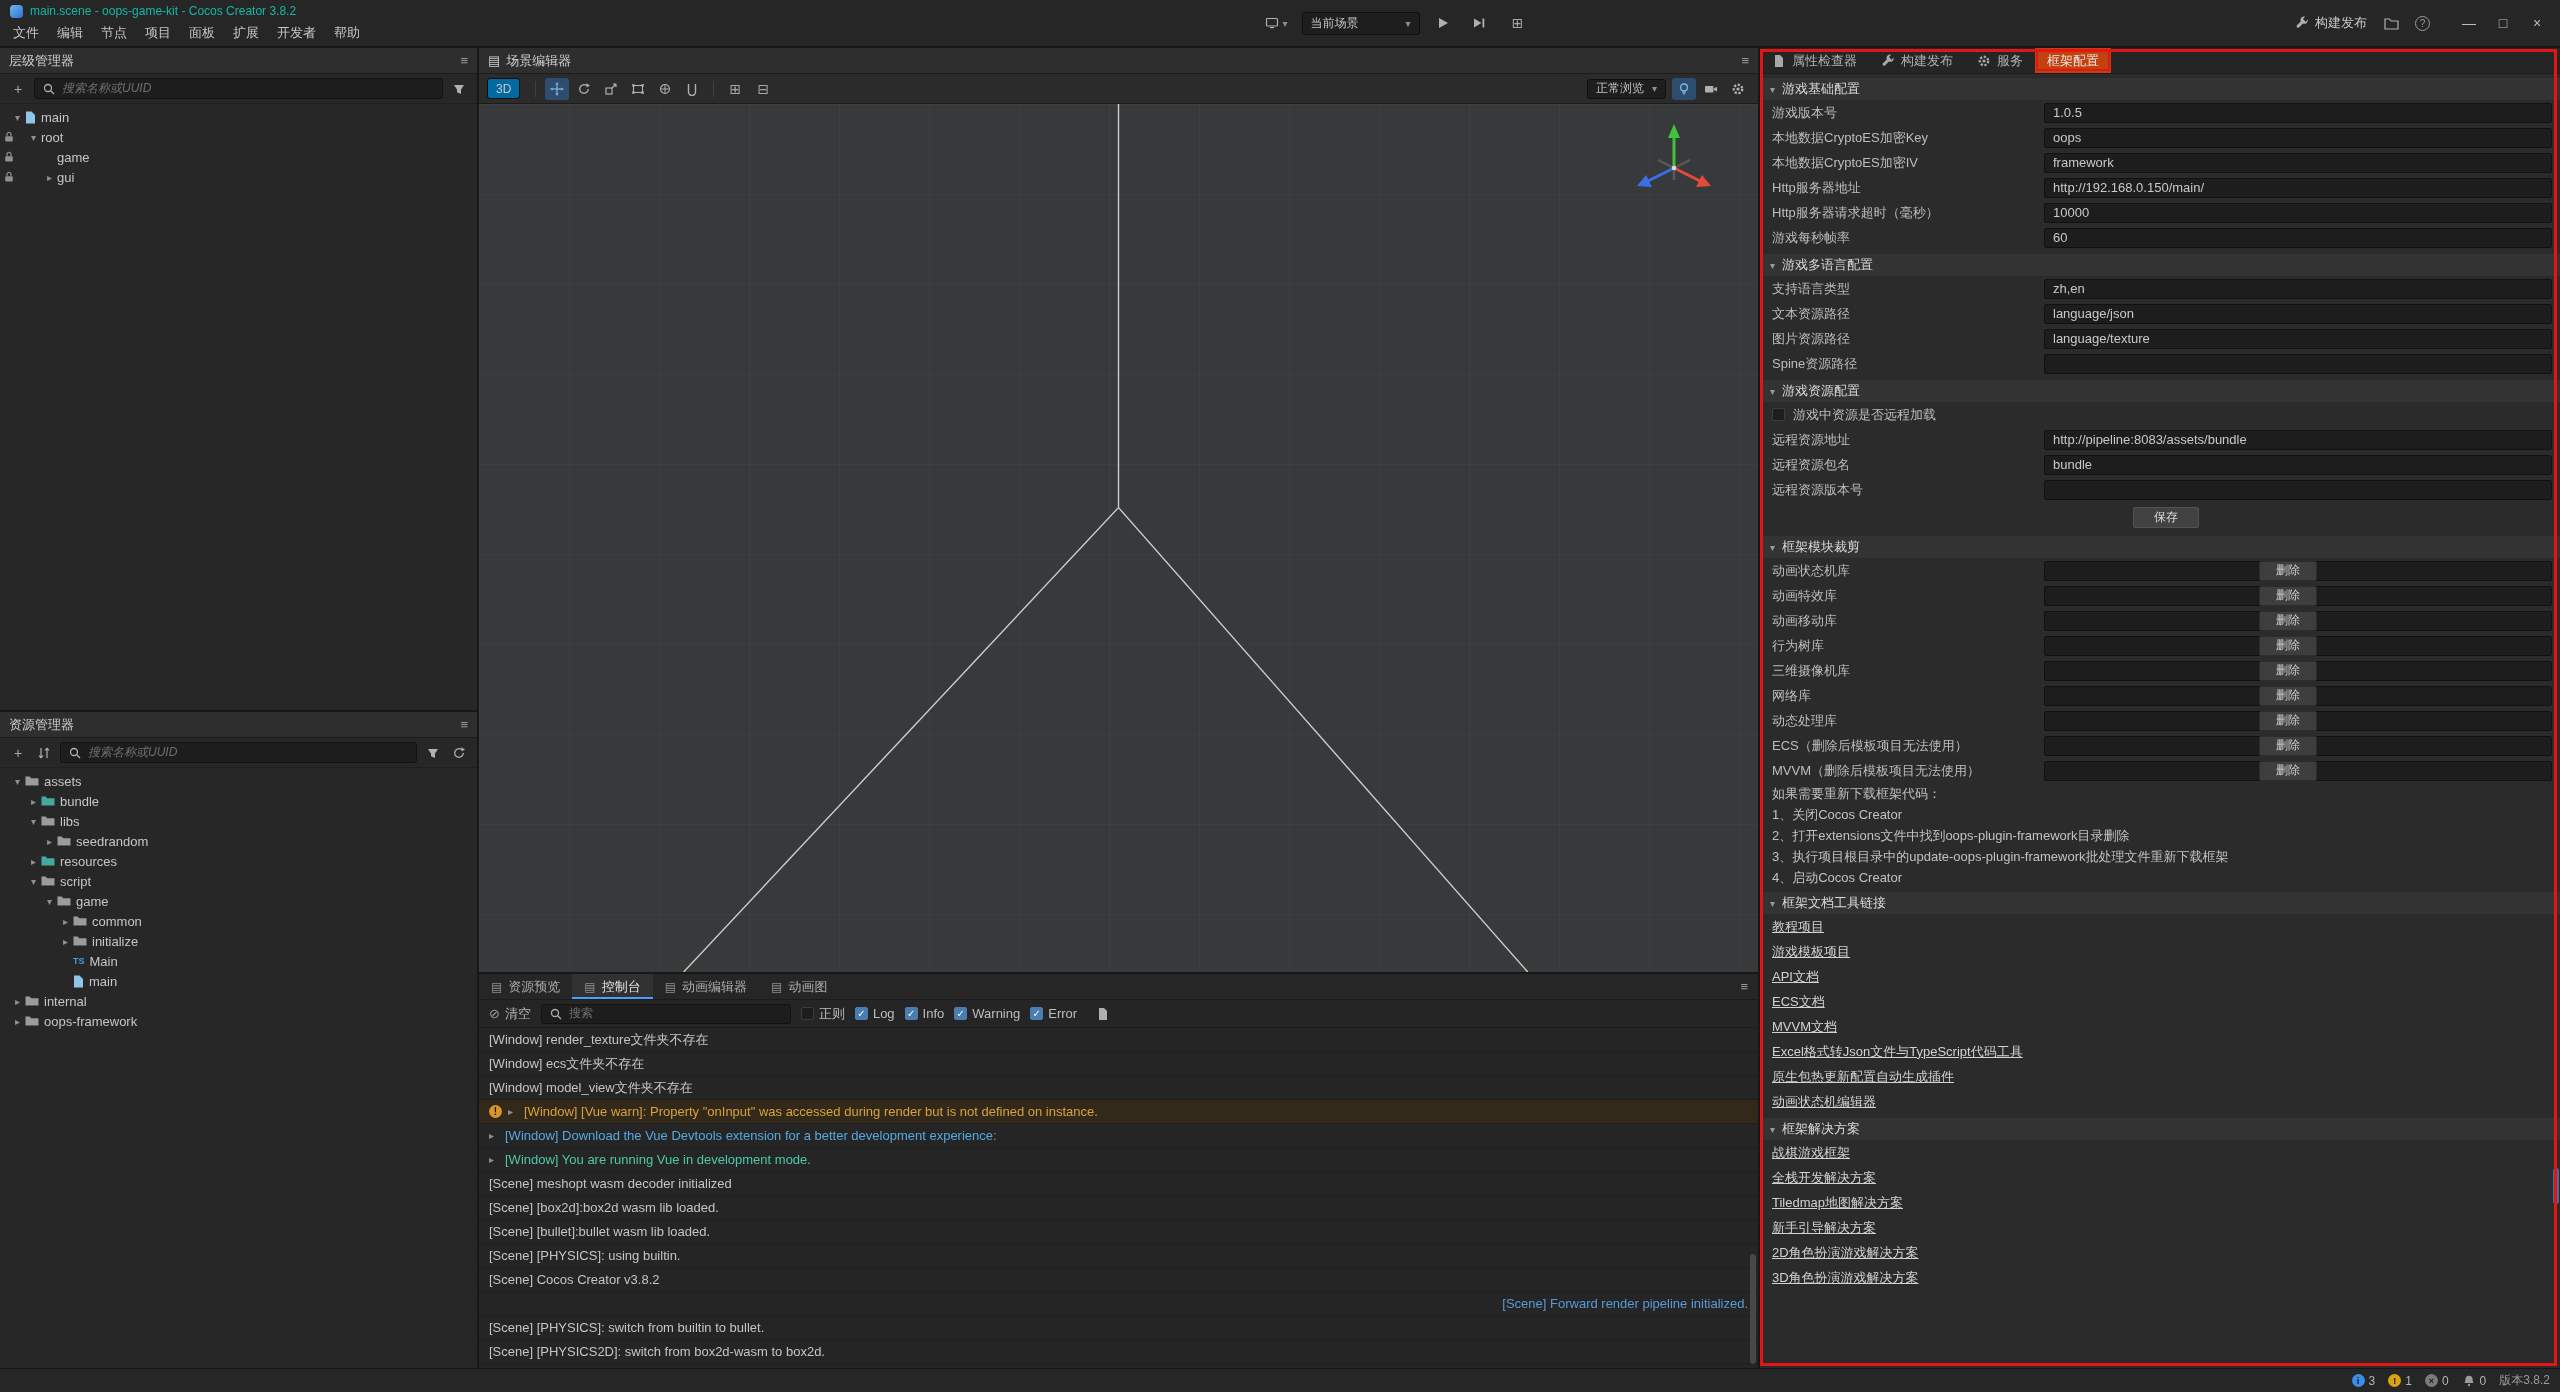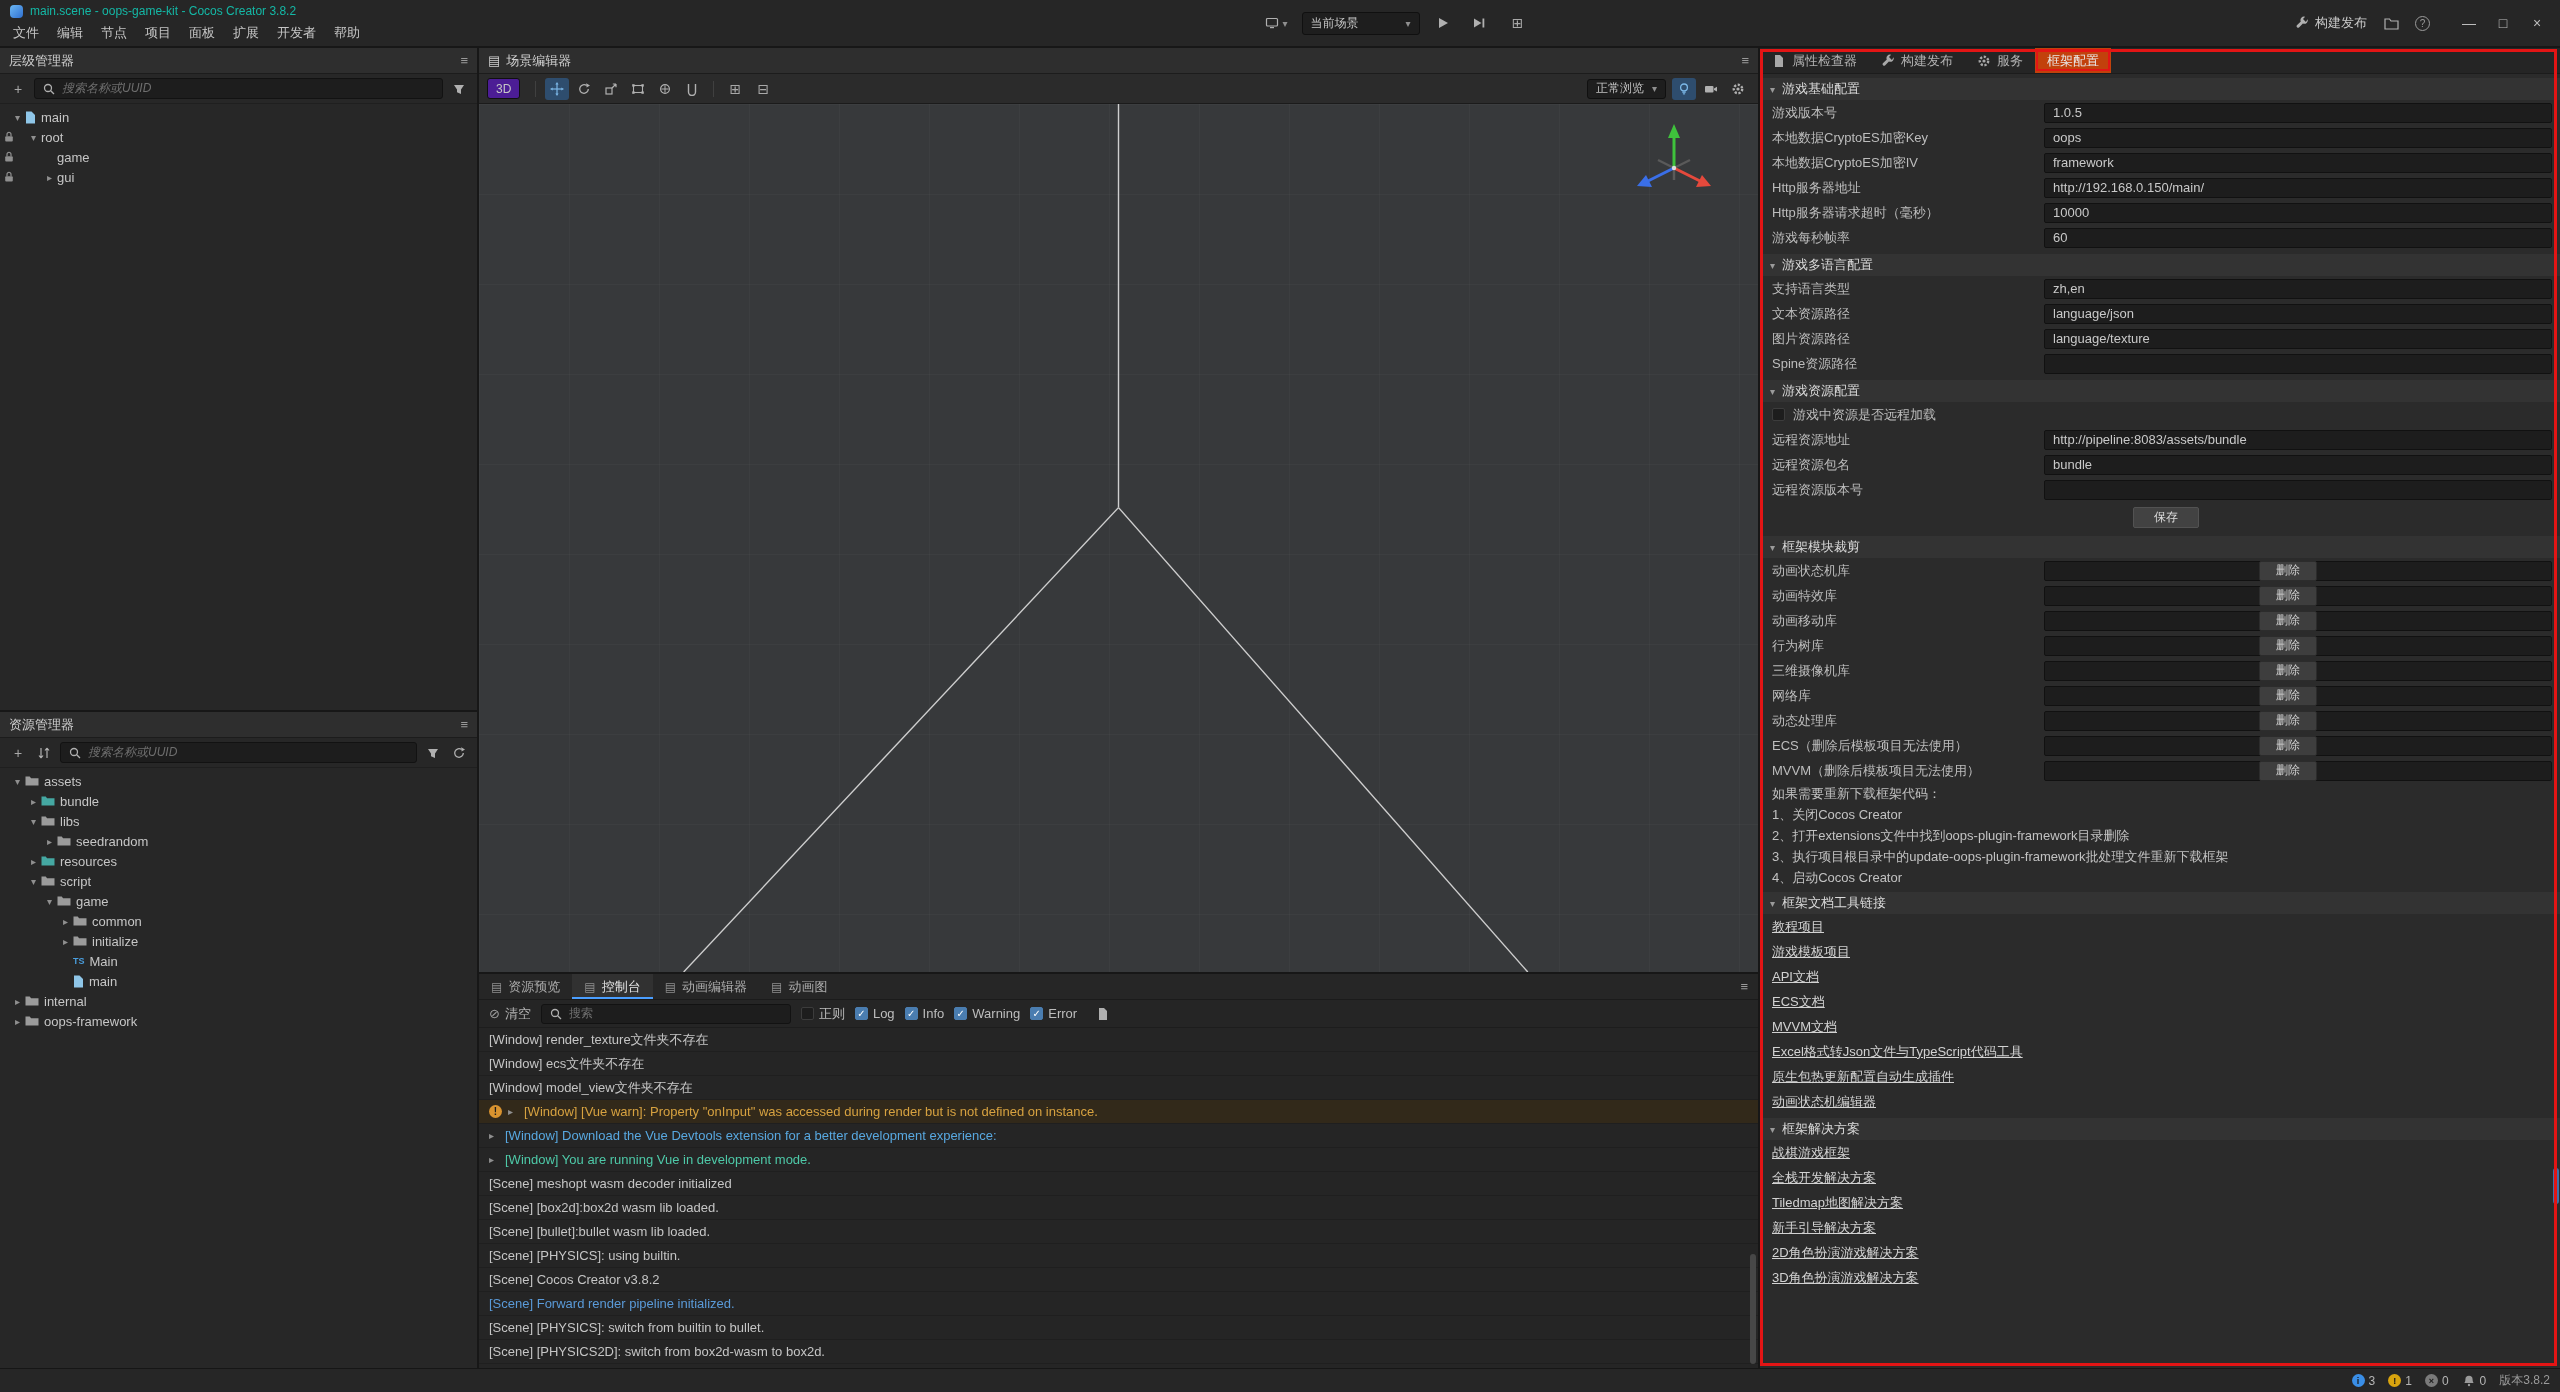--- a/index.html
+++ b/index.html
@@ -48,21 +48,21 @@
   .tree-row { height:20px; display:flex; align-items:center; position:relative; color:#c6c6c6; font-size:13px; }
   .tw-arrow { width:15px; color:#8f8f8f; font-size:10px; text-align:center; flex-shrink:0; }
   .tw-lock { position:absolute; left:4px; top:4px; }
   .tw-ic { display:flex; align-items:center; margin-right:5px; }
   .ts-ic { font-size:9px; font-weight:bold; color:#4a9ede; margin-right:5px; }
 
   
   .scene-ed { height:924px; display:flex; flex-direction:column; background:#272727; }
   .scene-toolbar { height:30px; background:#2b2b2b; border-bottom:1px solid #1b1b1b; display:flex; align-items:center;
      gap:4px; padding:0 8px; flex-shrink:0; }
-  .mode3d { height:21px; padding:0 8px; background:#4c1d95; border:1px solid #101010; border-radius:3px;
+  .mode3d { height:21px; padding:0 8px; background:#0369a1; border:1px solid #101010; border-radius:3px;
      display:flex; align-items:center; color:#c6c6c6; font-size:12px; margin-right:6px; }
   .tool-btn { width:24px; height:22px; display:flex; align-items:center; justify-content:center; border-radius:3px; color:#b0b0b0; }
   .tool-btn.active { background:#2e4d6e; }
   .tb-sep { width:1px; height:16px; background:#404040; margin:0 5px; }
   .glyph-btn { width:24px; height:22px; display:flex; align-items:center; justify-content:center; color:#a8a8a8; font-size:14px; }
   .st-right { margin-left:auto; display:flex; align-items:center; gap:6px; }
   .view-select { height:20px; background:#1e1e1e; border:1px solid #101010; border-radius:3px; display:flex;
      align-items:center; gap:8px; padding:0 8px; color:#c0c0c0; font-size:12px; }
   .viewport { flex:1; position:relative; background:#37393b;
      background-image:linear-gradient(rgba(255,255,255,.025) 1px,transparent 1px),
@@ -86,21 +86,21 @@
   .cb-wrap { display:flex; align-items:center; gap:5px; color:#bdbdbd; font-size:13px; }
   .cb { width:13px; height:13px; border-radius:2px; background:#1d1d1d; border:1px solid #3c3c3c; display:flex;
      align-items:center; justify-content:center; font-size:10px; color:#fff; flex-shrink:0; }
   .cb.on { background:#4a7db0; border-color:#4a7db0; }
   .log-list { flex:1; overflow:hidden; position:relative; }
   .log-row { height:24px; display:flex; align-items:center; gap:6px; padding:0 10px; border-bottom:1px solid #1f1f1f;
      font-size:13px; color:#c5c5c5; white-space:nowrap; }
   .log-row.warn { color:#d7a240; background:#32291a; }
   .log-row.info { color:#58a8e0; }
   .log-row.dev { color:#4ec9a8; }
-  .log-row.pipeline { color:#5a9ad8; }
+  .log-row.pipeline { color:#5a9ad8;justify-content:flex-end; }
   .warn-badge { width:13px; height:13px; border-radius:50%; background:#d9932f; color:#1d1d1d; font-size:10px; font-weight:bold;
      display:flex; align-items:center; justify-content:center; flex-shrink:0; }
   .log-exp { color:#8f8f8f; font-size:10px; width:10px; }
   .con-scroll { position:absolute; right:2px; bottom:4px; width:6px; height:110px; border-radius:3px; background:#474747; }
 
   
   .insp-tabs { height:26px; background:#252525; border-bottom:1px solid #1c1c1c; display:flex; align-items:stretch; flex-shrink:0; }
   .insp-tab { padding:8px 12px; display:flex; align-items:center; gap:6px; color:#b2b2b2; font-size:13px; position:relative; }
   .insp-tab.active { background:#c2410c; color:#e8e8e8; }
   .ann-tab { position:absolute; inset:2px 1px; border:2px solid #e31515; pointer-events:none; }

